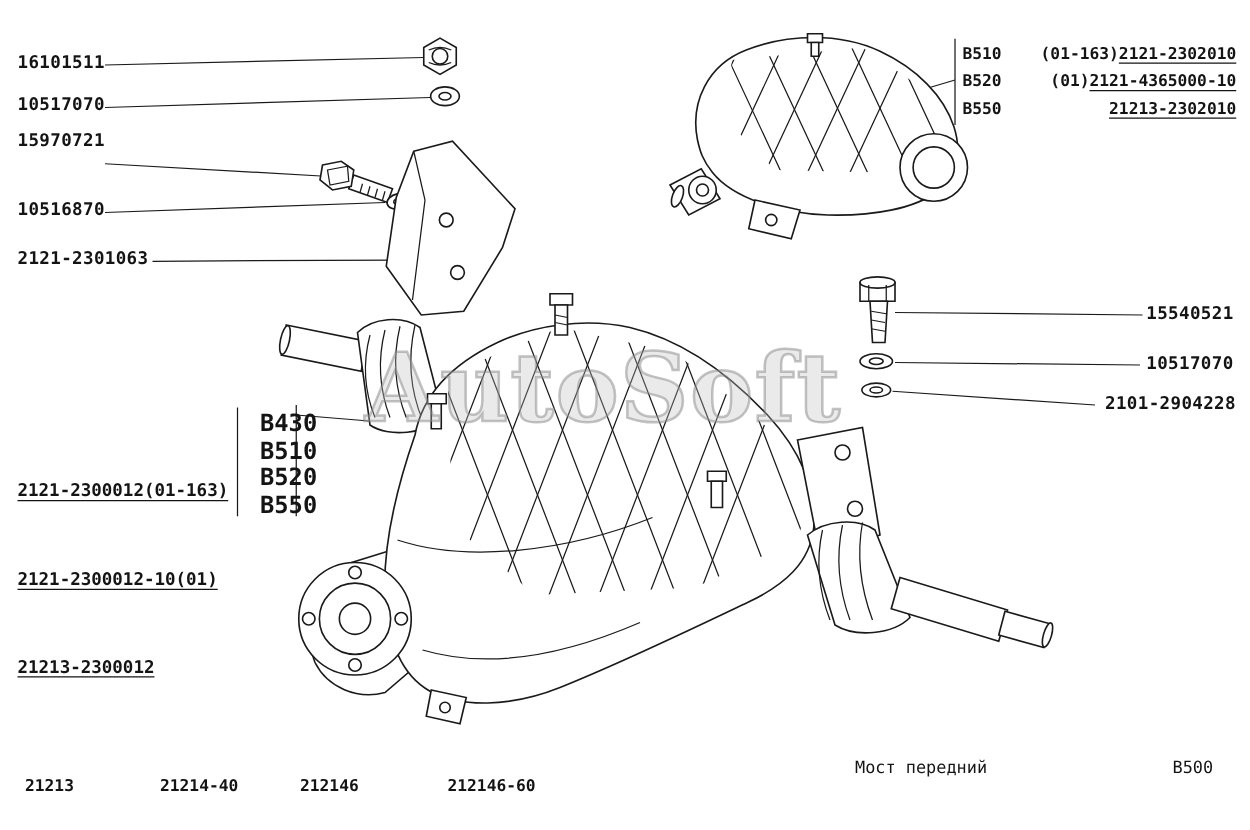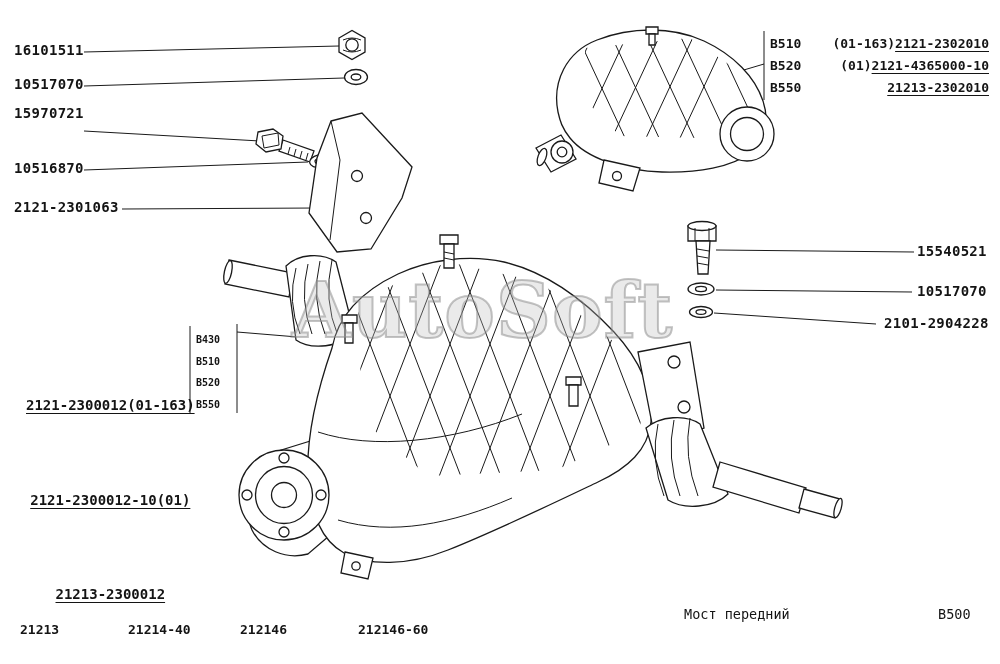--- a/index.html
+++ b/index.html
@@ -1,25 +1,25 @@
 <!DOCTYPE html>
 <html><head>
 <meta charset="utf-8">
 <style>
   html,body{margin:0;padding:0;background:#fff;}
   .page{position:relative;width:1000px;height:664px;background:#ffffff;overflow:hidden;
         font-family:"DejaVu Sans Mono","Liberation Mono",monospace;color:#141414;}
   .art{position:absolute;left:0;top:0;}
   .lbl{position:absolute;font-size:14px;font-weight:700;white-space:pre;letter-spacing:.3px;line-height:16px;}
-  .u{text-decoration:underline;text-underline-offset:3px;text-decoration-thickness:1px;text-align:center;}
+  .u{text-decoration:underline;text-underline-offset:3px;text-decoration-thickness:1px;}
   .vbox{position:absolute;left:770px;top:33px;width:219px;font-size:13px;font-weight:700;}
   .vrow{display:flex;justify-content:space-between;align-items:baseline;line-height:22px;white-space:pre;}
   .hv{position:absolute;left:14px;top:335px;font-size:14px;font-weight:700;line-height:23.5px;white-space:pre;}
-  .hv div{margin:12px;}
-  .hvm{position:absolute;left:196px;top:329px;font-size:10px;font-weight:700;line-height:21.5px;}
+  .hv div{margin:0;}
+  .hvm{position:absolute;left:208px;top:329px;font-size:19px;font-weight:700;line-height:21.5px;}
   .fcol{position:absolute;top:594px;font-size:13px;font-weight:700;line-height:14.5px;white-space:pre;}
   .ftitle{position:absolute;top:606px;font-size:13.5px;font-weight:400;white-space:pre;}
   .watermark{position:absolute;left:292px;top:266px;
              font-family:"DejaVu Serif","Liberation Serif",serif;font-size:76px;font-weight:700;
              color:rgba(190,190,190,0.32);-webkit-text-stroke:2px rgba(135,135,135,0.5);
              letter-spacing:1px;pointer-events:none;user-select:none;}
 </style>
 </head>
 <body>
 

